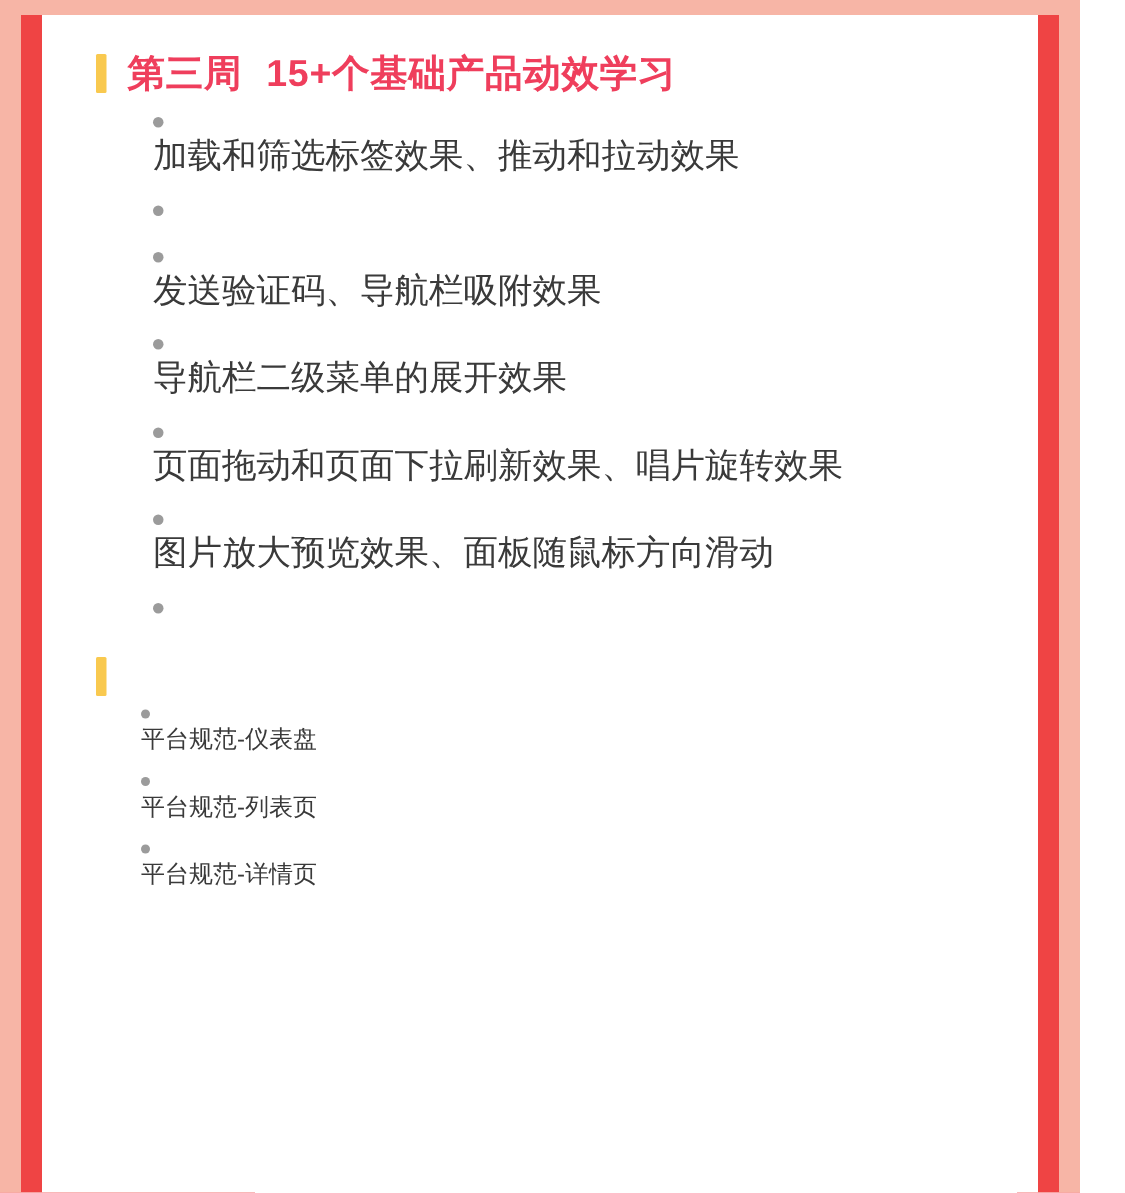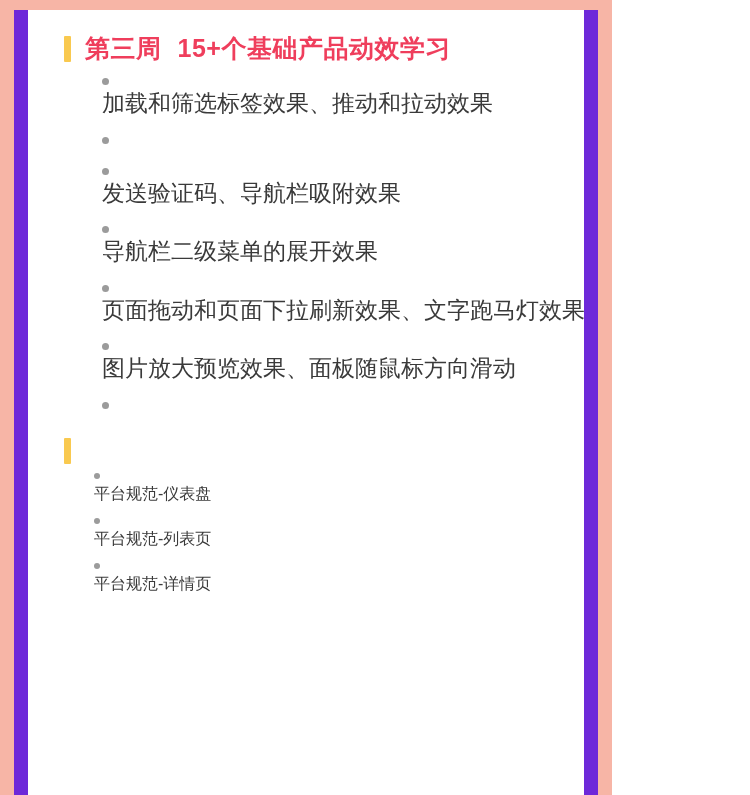--- a/index.html
+++ b/index.html
@@ -8,24 +8,24 @@
   }
   body {
     width: 750px;
     height: 795px;
     font-family: "Liberation Sans", sans-serif;
     background: #ffffff;
     overflow: hidden;
   }
   .page {
     position: relative;
-    width: 612px;
+    width: 720px;
     height: 795px;
     box-sizing: border-box;
-    background: #6d28d9;
+    background: #ef4444;
     border-left: 14px solid #f7b5a6;
     border-right: 14px solid #f7b5a6;
     overflow: hidden;
   }
   .page::before {
     content: "";
     position: absolute;
     left: 0;
     right: 0;
     top: 0;
@@ -142,21 +142,21 @@
         <li class="bullet-item">
           <span class="dot"></span>
           <span class="bullet-text">发送验证码、导航栏吸附效果</span>
         </li>
         <li class="bullet-item">
           <span class="dot"></span>
           <span class="bullet-text">导航栏二级菜单的展开效果</span>
         </li>
         <li class="bullet-item">
           <span class="dot"></span>
-          <span class="bullet-text">页面拖动和页面下拉刷新效果、文字跑马灯效果</span>
+          <span class="bullet-text">页面拖动和页面下拉刷新效果、唱片旋转效果</span>
         </li>
         <li class="bullet-item">
           <span class="dot"></span>
           <span class="bullet-text">图片放大预览效果、面板随鼠标方向滑动</span>
         </li>
         <li class="bullet-item">
           <span class="dot"></span>
         </li>
       </ul>
     </div>

